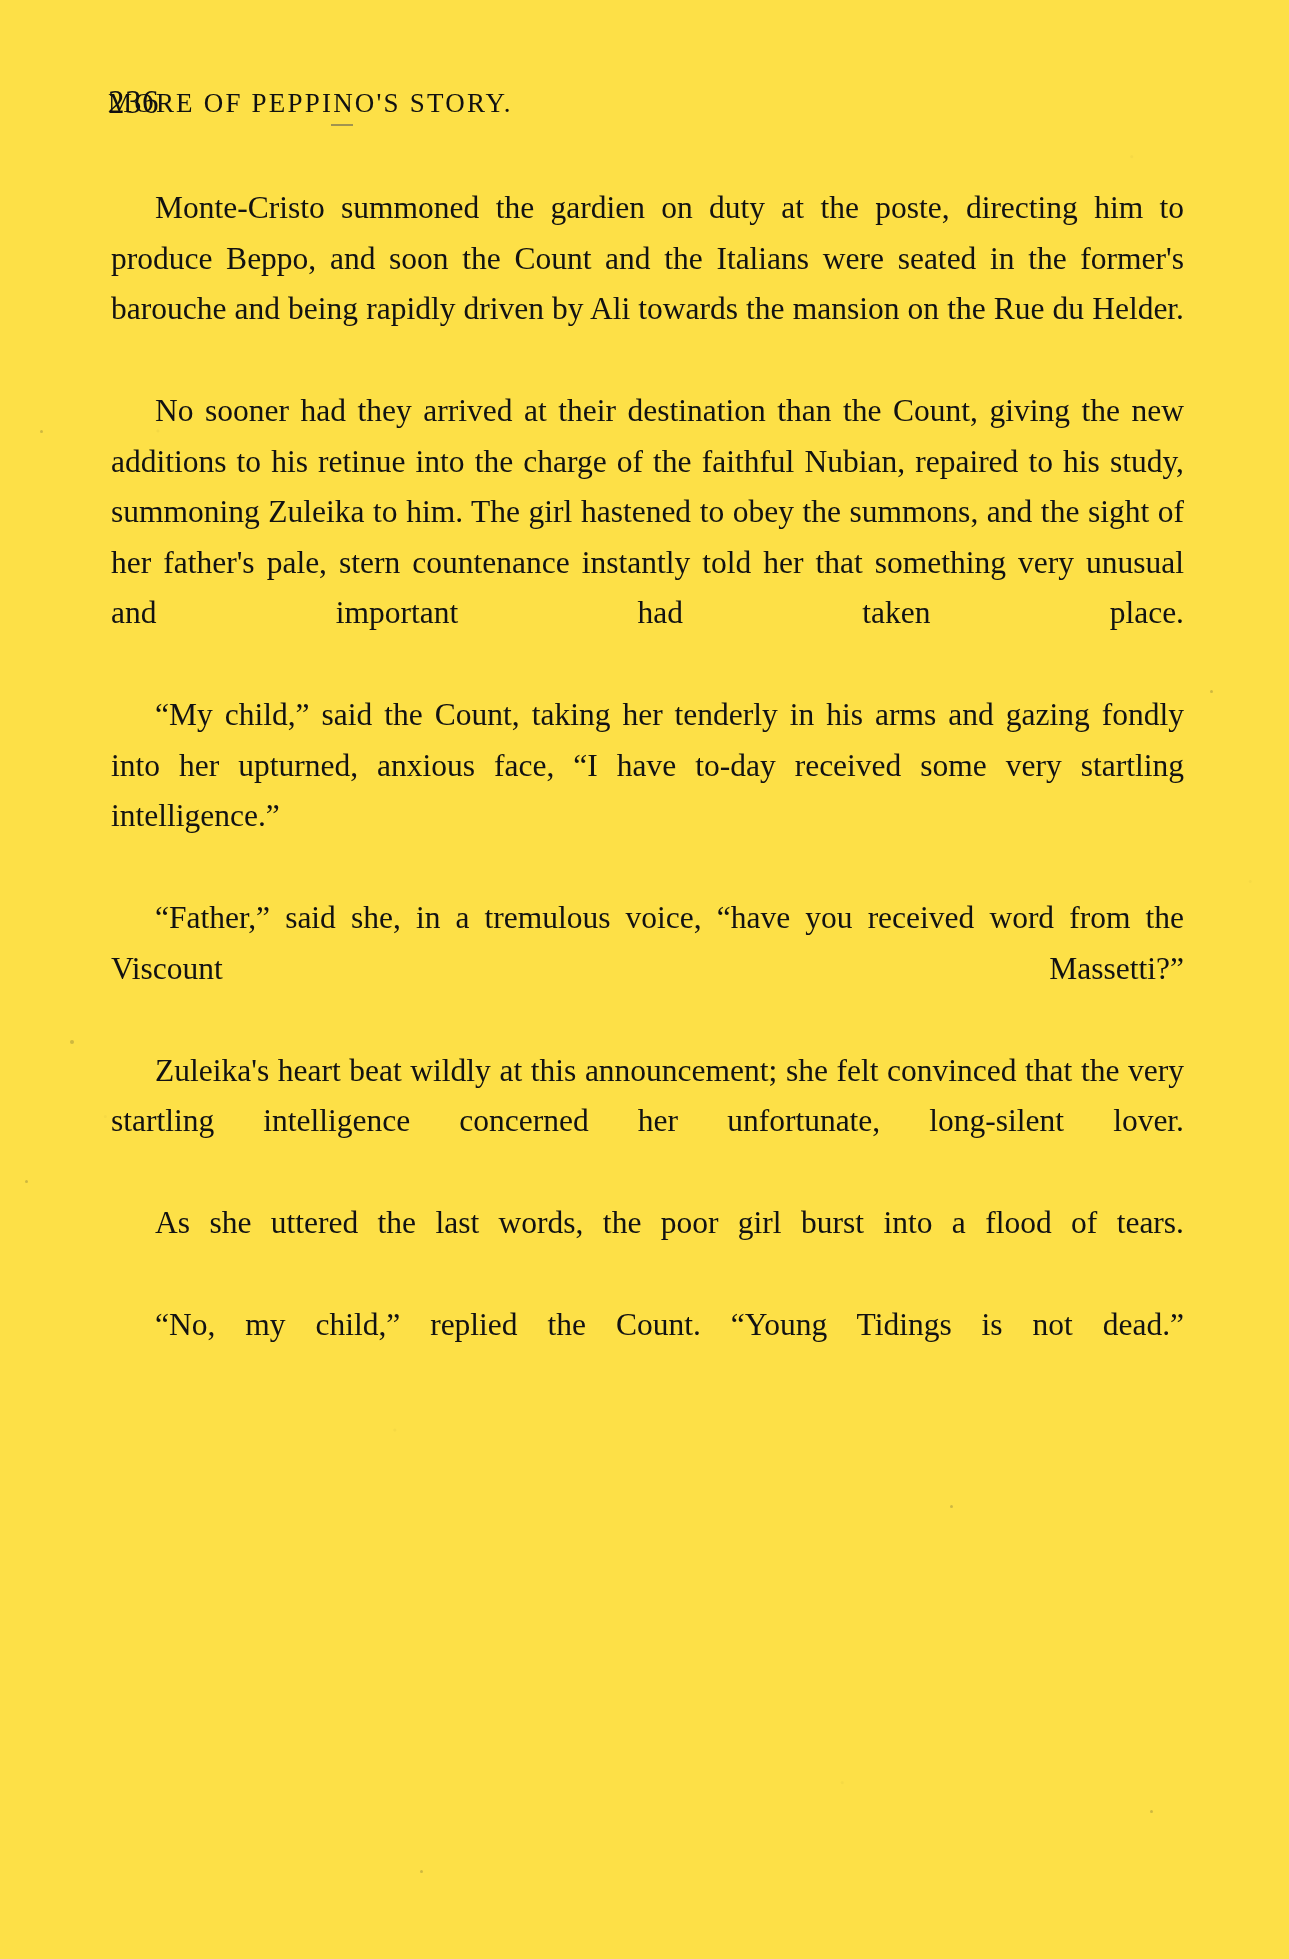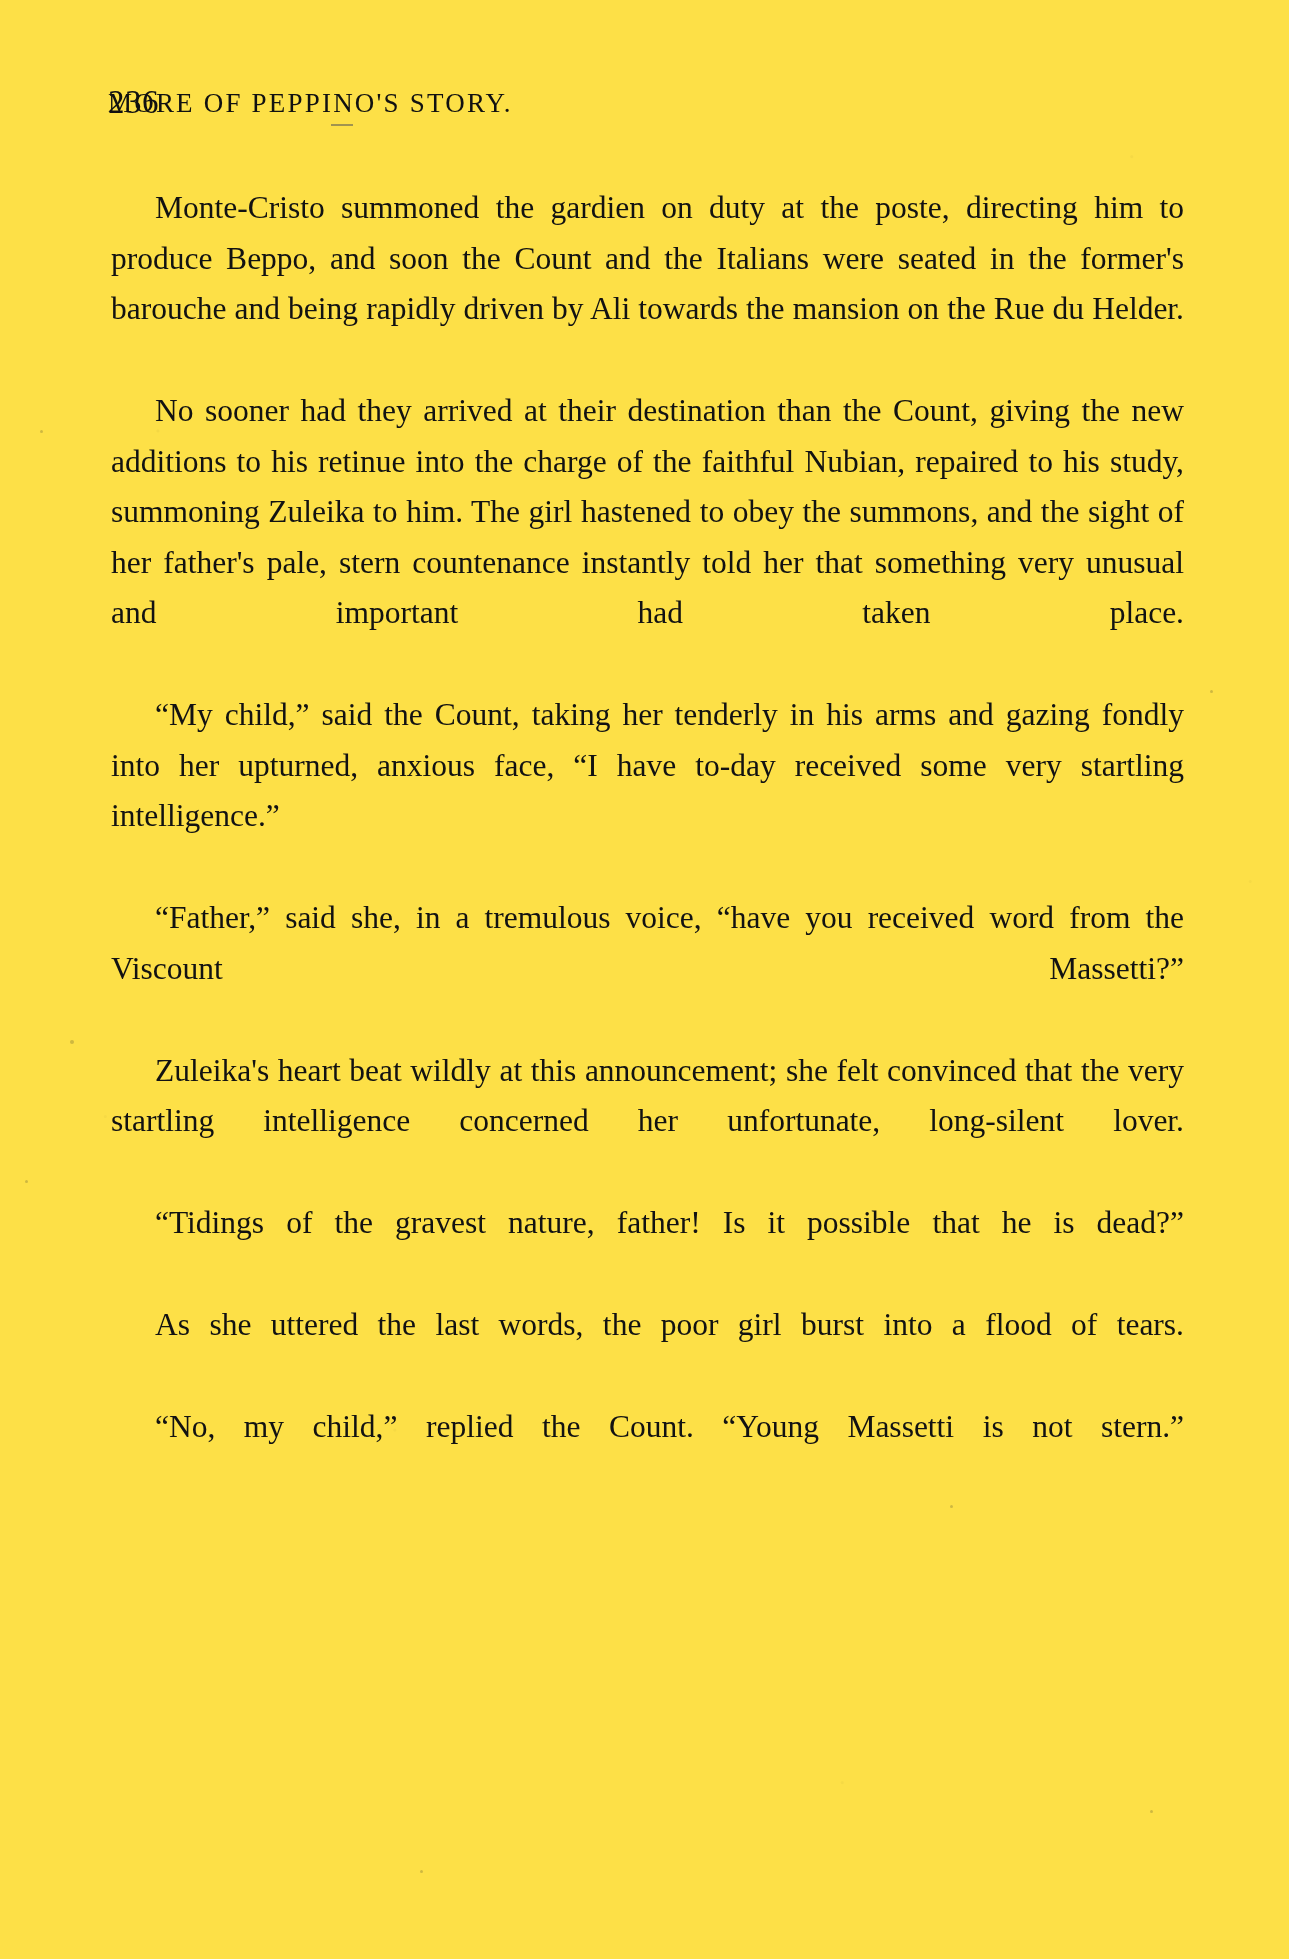--- a/index.html
+++ b/index.html
@@ -112,23 +112,22 @@
     <div class="running-head">MORE OF PEPPINO'S STORY.</div>
     <div class="header-rule"></div>
   </div>
 
   <div class="body-text">
     <p style="text-align-last: left;">Monte-Cristo summoned the gardien on duty at the poste, directing him to produce Beppo, and soon the Count and the Italians were seated in the former's barouche and being rapidly driven by Ali towards the mansion on the Rue du Helder.</p>
     <p style="text-align-last: left;">No sooner had they arrived at their destination than the Count, giving the new additions to his retinue into the charge of the faithful Nubian, repaired to his study, summoning Zuleika to him. The girl hastened to obey the summons, and the sight of her father's pale, stern countenance instantly told her that something very unusual and important had taken place.</p>
     <p style="text-align-last: left;">“My child,” said the Count, taking her tenderly in his arms and gazing fondly into her upturned, anxious face, “I have to-day received some very startling intelligence.”</p>
     <p style="text-align-last: left;">“Father,” said she, in a tremulous voice, “have you received word from the Viscount Massetti?”</p>
     <p style="text-align-last: left;">Zuleika's heart beat wildly at this announcement; she felt convinced that the very startling intelligence concerned her unfortunate, long-silent lover.</p>
-    <p style="text-align-last: left;">“Tidings of the gravest nature, father! Is it possible that he is dead?”</p>
     <p style="text-align-last: left;">As she uttered the last words, the poor girl burst into a flood of tears.</p>
-    <p style="text-align-last: left;">“No, my child,” replied the Count. “Young Massetti is not stern.”</p>
+    <p style="text-align-last: left;">“No, my child,” replied the Count. “Young Tidings is not dead.”</p>
   </div>
 
   <span class="speck" style="left:40px;  top:430px;  width:3px; height:3px;"></span>
   <span class="speck" style="left:1210px; top:690px;  width:3px; height:3px;"></span>
   <span class="speck" style="left:70px;  top:1040px; width:4px; height:4px;"></span>
   <span class="speck" style="left:950px;  top:1505px; width:3px; height:3px;"></span>
   <span class="speck" style="left:420px;  top:1870px; width:3px; height:3px;"></span>
   <span class="speck" style="left:1150px; top:1810px; width:3px; height:3px;"></span>
   <span class="speck" style="left:25px;   top:1180px; width:3px; height:3px;"></span>
 </div>

